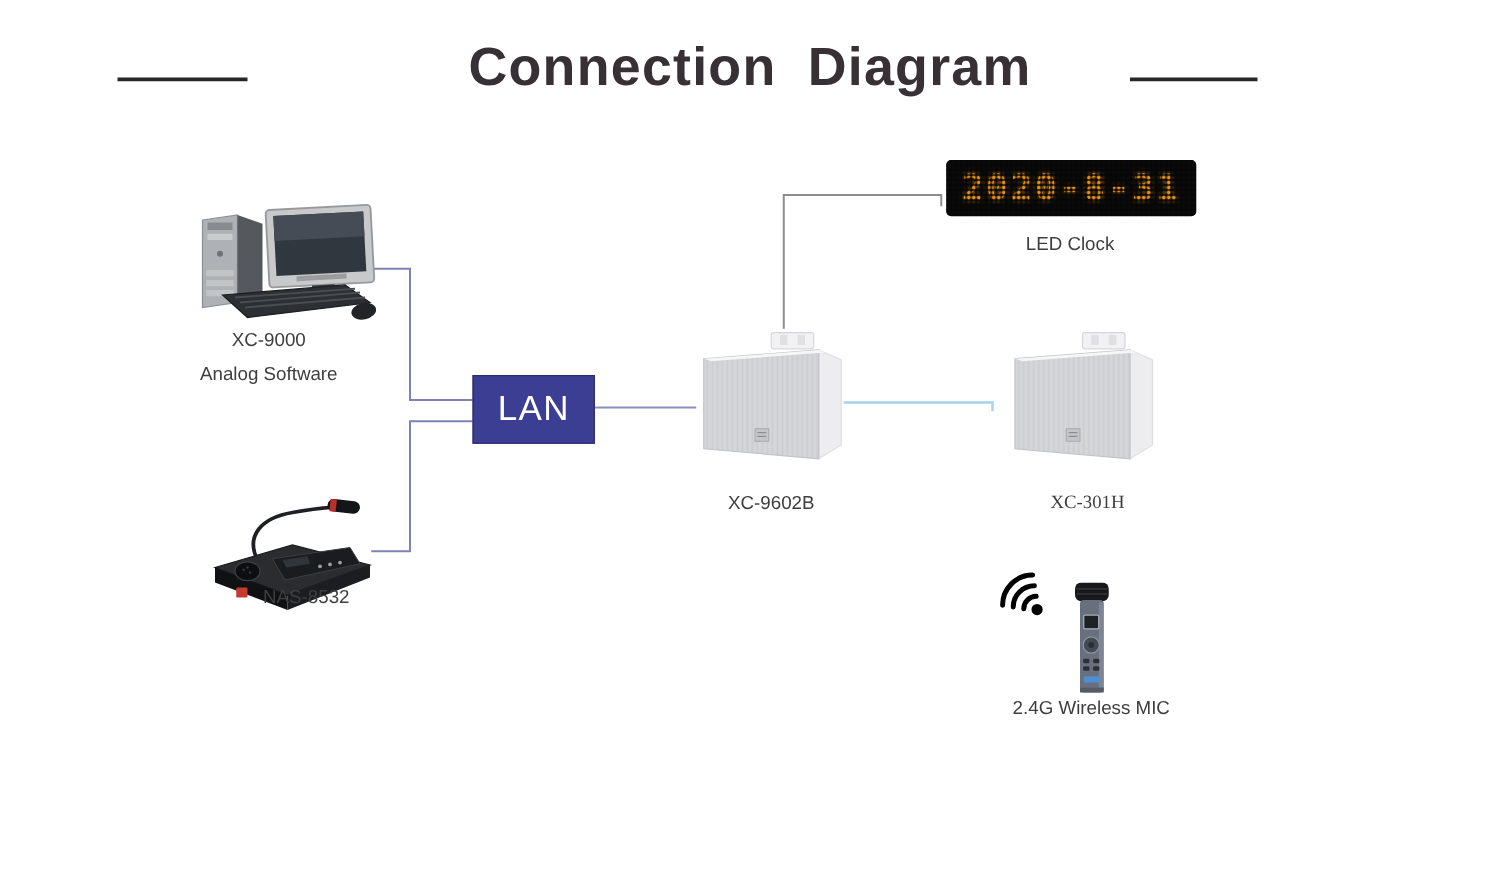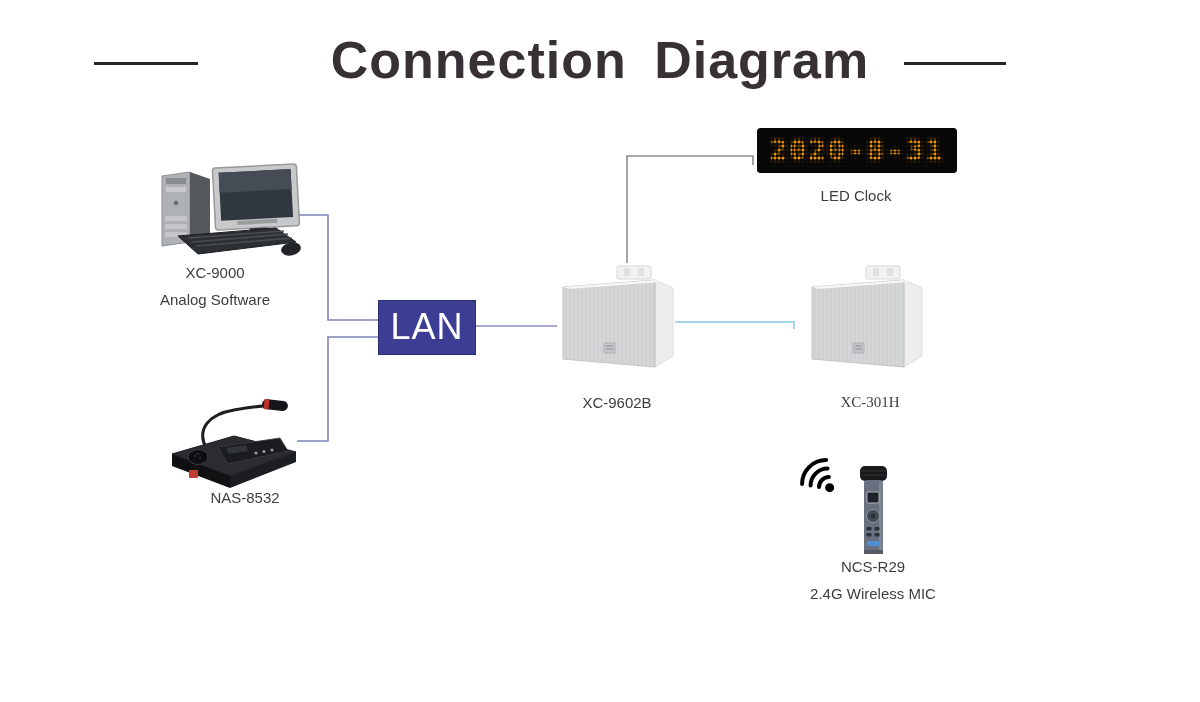--- a/index.html
+++ b/index.html
@@ -5,21 +5,21 @@
   html,body { margin:0; padding:0; background:#ffffff; }
   .canvas {
     position:relative; width:1200px; height:702px; background:#ffffff;
     overflow:hidden; font-family:"Liberation Sans", sans-serif;
   }
   .abs { position:absolute; }
 
   
   .title {
     position:absolute; top:30px; left:0; width:1200px;
-    text-align:center; font-size:52px; font-weight:bold;
+    text-align:center; font-size:43px; font-weight:bold;
     color:#373135; letter-spacing:1px; word-spacing:12px; margin:0;
   }
   .title-rule { position:absolute; top:62px; height:3px; background:#262626; }
   .rule-left  { left:94px;  width:104px; }
   .rule-right { left:904px; width:102px; }
 
   
   .label {
     position:absolute; text-align:center; color:#3e3e3e;
     font-size:15px; line-height:27px;
@@ -39,21 +39,21 @@
   .led-dotmask {
     position:absolute; inset:0;
     background-image:radial-gradient(rgba(0,0,0,0) 32%, #060606 72%);
     background-size:4px 4px;
   }
 
   
   .lan-box {
     position:absolute; left:378px; top:300px; width:98px; height:55px;
     background:#3b3e92; border:1px solid #2c2e70; box-sizing:border-box;
-    color:#ffffff; font-size:36px; text-align:center; line-height:52px;
+    color:#ffffff; font-size:28px; text-align:center; line-height:52px;
     letter-spacing:1px;
   }
 
   .lines-overlay { position:absolute; left:0; top:0; pointer-events:none; }
   svg { display:block; }
 </style>
 </head>
 <body>
 
 <div class="canvas">
@@ -170,21 +170,21 @@
     <circle cx="96" cy="55.5" r="1.5" fill="#9aa0a8"></circle>
     <circle cx="104" cy="54" r="1.5" fill="#9aa0a8"></circle>
 
     <ellipse cx="30" cy="61" rx="10" ry="7.5" fill="#0d0e10" stroke="#3c3f44" stroke-width="1"></ellipse>
     <circle cx="27" cy="60" r="1" fill="#34373c"></circle>
     <circle cx="32" cy="62" r="1" fill="#34373c"></circle>
     <circle cx="30" cy="58" r="1" fill="#34373c"></circle>
 
     <rect x="21" y="74" width="9" height="8" rx="1" fill="#c43b31"></rect>
   </svg>
-  <div class="label" style="left:110px; top:484px; width:270px;">
+  <div class="label" style="left:110px; top:464px; width:270px;">
     <div>NAS-8532</div>
   </div>
 
   <svg class="abs" style="left:800px; top:452px;" width="48" height="50" viewBox="0 0 48 50">
     <g transform="rotate(-45 24 30)">
       <circle cx="24" cy="38" r="4.5" fill="#000000"></circle>
       <path d="M17,30 A10,10 0 0 1 31,30" fill="none" stroke="#000000" stroke-width="4" stroke-linecap="round"></path>
       <path d="M12,23 A17,17 0 0 1 36,23" fill="none" stroke="#000000" stroke-width="4" stroke-linecap="round"></path>
       <path d="M7,16 A24,24 0 0 1 41,16" fill="none" stroke="#000000" stroke-width="4" stroke-linecap="round"></path>
     </g>
@@ -200,19 +200,18 @@
     <circle cx="16" cy="50" r="6.5" fill="#454b55" stroke="#8f96a0" stroke-width="1"></circle>
     <circle cx="16" cy="50" r="2.4" fill="#2b2f36"></circle>
     <rect x="9.5" y="61" width="5" height="3.5" rx="1" fill="#2b2f36"></rect>
     <rect x="17.5" y="61" width="5" height="3.5" rx="1" fill="#2b2f36"></rect>
     <rect x="9.5" y="67" width="5" height="3.5" rx="1" fill="#2b2f36"></rect>
     <rect x="17.5" y="67" width="5" height="3.5" rx="1" fill="#2b2f36"></rect>
     <rect x="10" y="75" width="13" height="5" rx="1" fill="#4e8fd0"></rect>
     <rect x="7" y="84" width="19" height="4" fill="#565c66"></rect>
   </svg>
   <div class="label" style="left:743px; top:553px; width:260px;">
-    <div>NCS-R29</div>
     <div>2.4G Wireless MIC</div>
   </div>
 
   <div class="lan-box">LAN</div>
 
 </div>
 
 </body></html>

